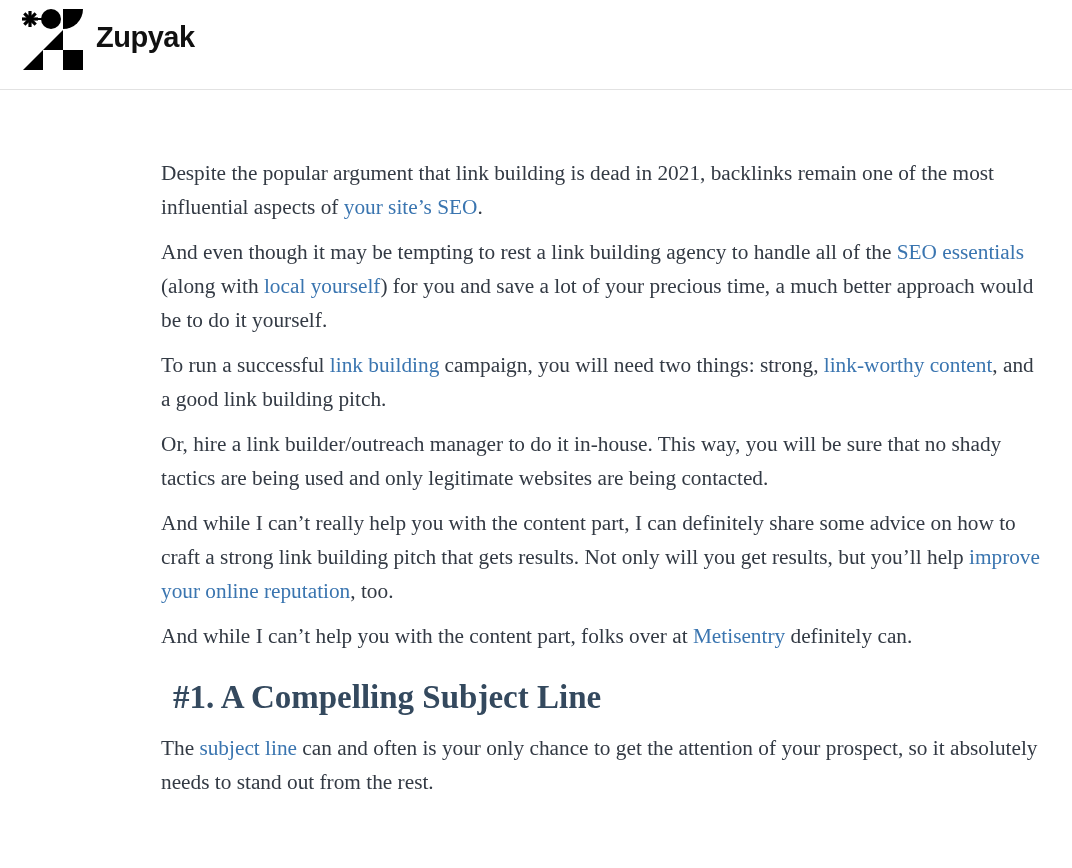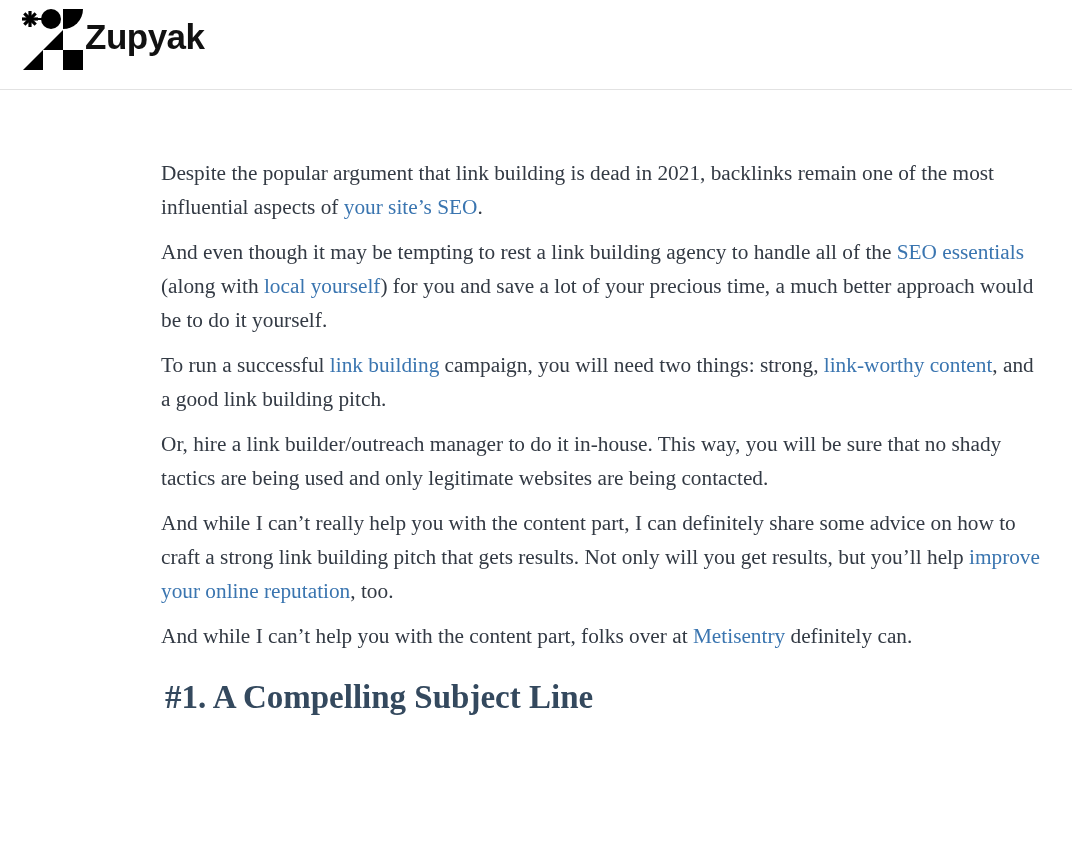--- a/index.html
+++ b/index.html
@@ -4,32 +4,32 @@
 <style>
   html, body { margin: 0; padding: 0; background: #ffffff; }
   body { width: 1072px; height: 868px; overflow: hidden; position: relative; }
   .site-header {
     position: absolute; left: 0; top: 0; width: 1072px; height: 89px;
     border-bottom: 1px solid #e2e2e2; background: #fff;
   }
   .logo { position: absolute; left: 21px; top: 8px; display: flex; align-items: center; text-decoration: none; }
   .logo-mark { width: 64px; height: 64px; display: block; }
   .logo-text {
-    font-family: "Liberation Sans", sans-serif; font-weight: 700; font-size: 35px;
-    color: #111; letter-spacing: -0.5px; position: relative; top: -3px;
+    font-family: "Liberation Sans", sans-serif; font-weight: 700; font-size: 29px;
+    color: #111; margin-left: 11px; letter-spacing: -0.5px; position: relative; top: -3px;
   }
   .article {
     position: absolute; left: 161px; top: 156px; width: 880px;
     font-family: "Liberation Serif", serif; font-size: 21.3px; line-height: 34px; color: #333a44;
   }
   .article p { margin: 0 0 11px 0; }
   .article a { color: #3a75b0; text-decoration: none; }
   .article h2 {
     font-family: "Liberation Serif", serif; font-weight: 700; font-size: 33px;
-    color: #34495e; margin: 24px 0 14px 4px; line-height: 40px;
+    color: #34495e; margin: 24px 0 14px 12px; line-height: 40px;
   }
 </style>
 </head>
 <body>
 
 <header class="site-header">
   <a class="logo">
     <svg class="logo-mark" viewBox="0 0 64 64">
 
       <g stroke="#000" stroke-width="3.2" stroke-linecap="butt">
@@ -61,14 +61,15 @@
   <p><span>To run a successful </span><a>link building</a><span> campaign, you will need two things: strong, </span><a>link-worthy content</a><span>, and a good link building pitch.</span></p>
 
   <p><span>Or, hire a link builder/outreach manager to do it in-house. This way, you will be sure that no shady tactics are being used and only legitimate websites are being contacted.</span></p>
 
   <p><span>And while I can’t really help you with the content part, I can definitely share some advice on how to craft a strong link building pitch that gets results. Not only will you get results, but you’ll help </span><a>improve your online reputation</a><span>, too.</span></p>
 
   <p><span>And while I can’t help you with the content part, folks over at </span><a>Metisentry</a><span> definitely can.</span></p>
 
   <h2>#1. A Compelling Subject Line</h2>
 
+  <p><span>The </span><a>subject line</a><span> can and often is your only chance to get the attention of your prospect, so it absolutely needs to stand out from the rest.</span></p>
 
 </main>
 
 </body></html>

